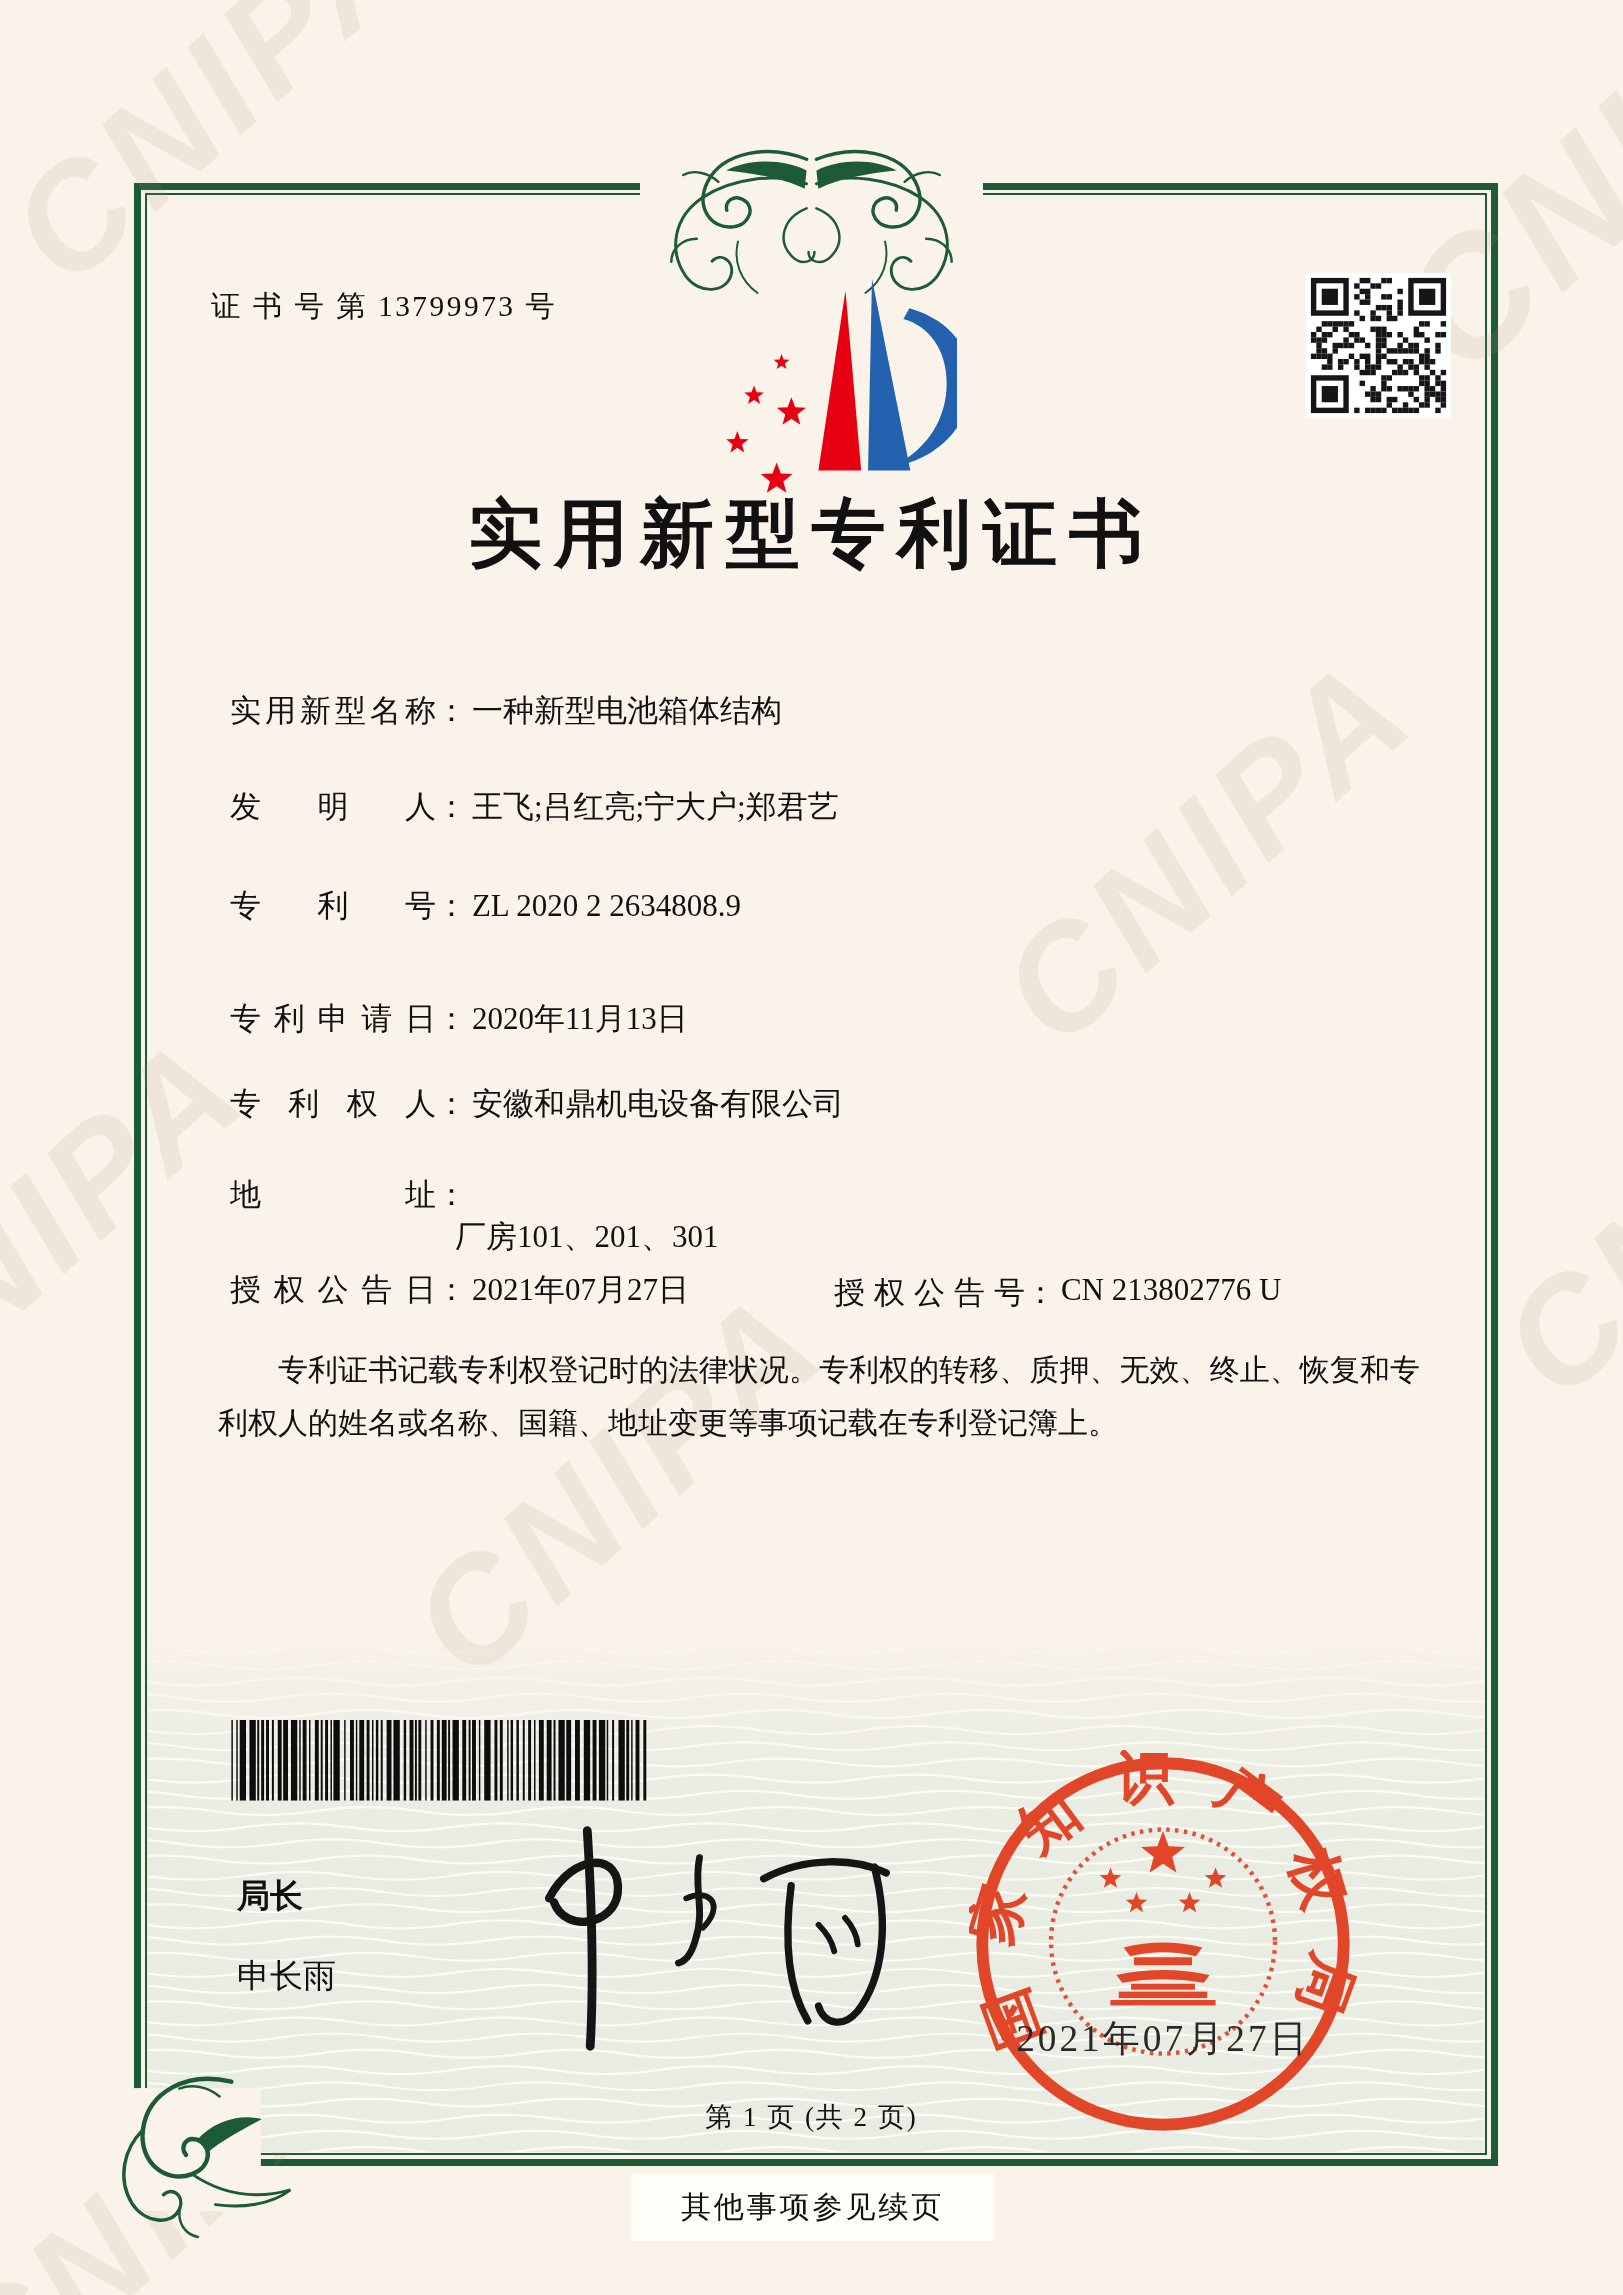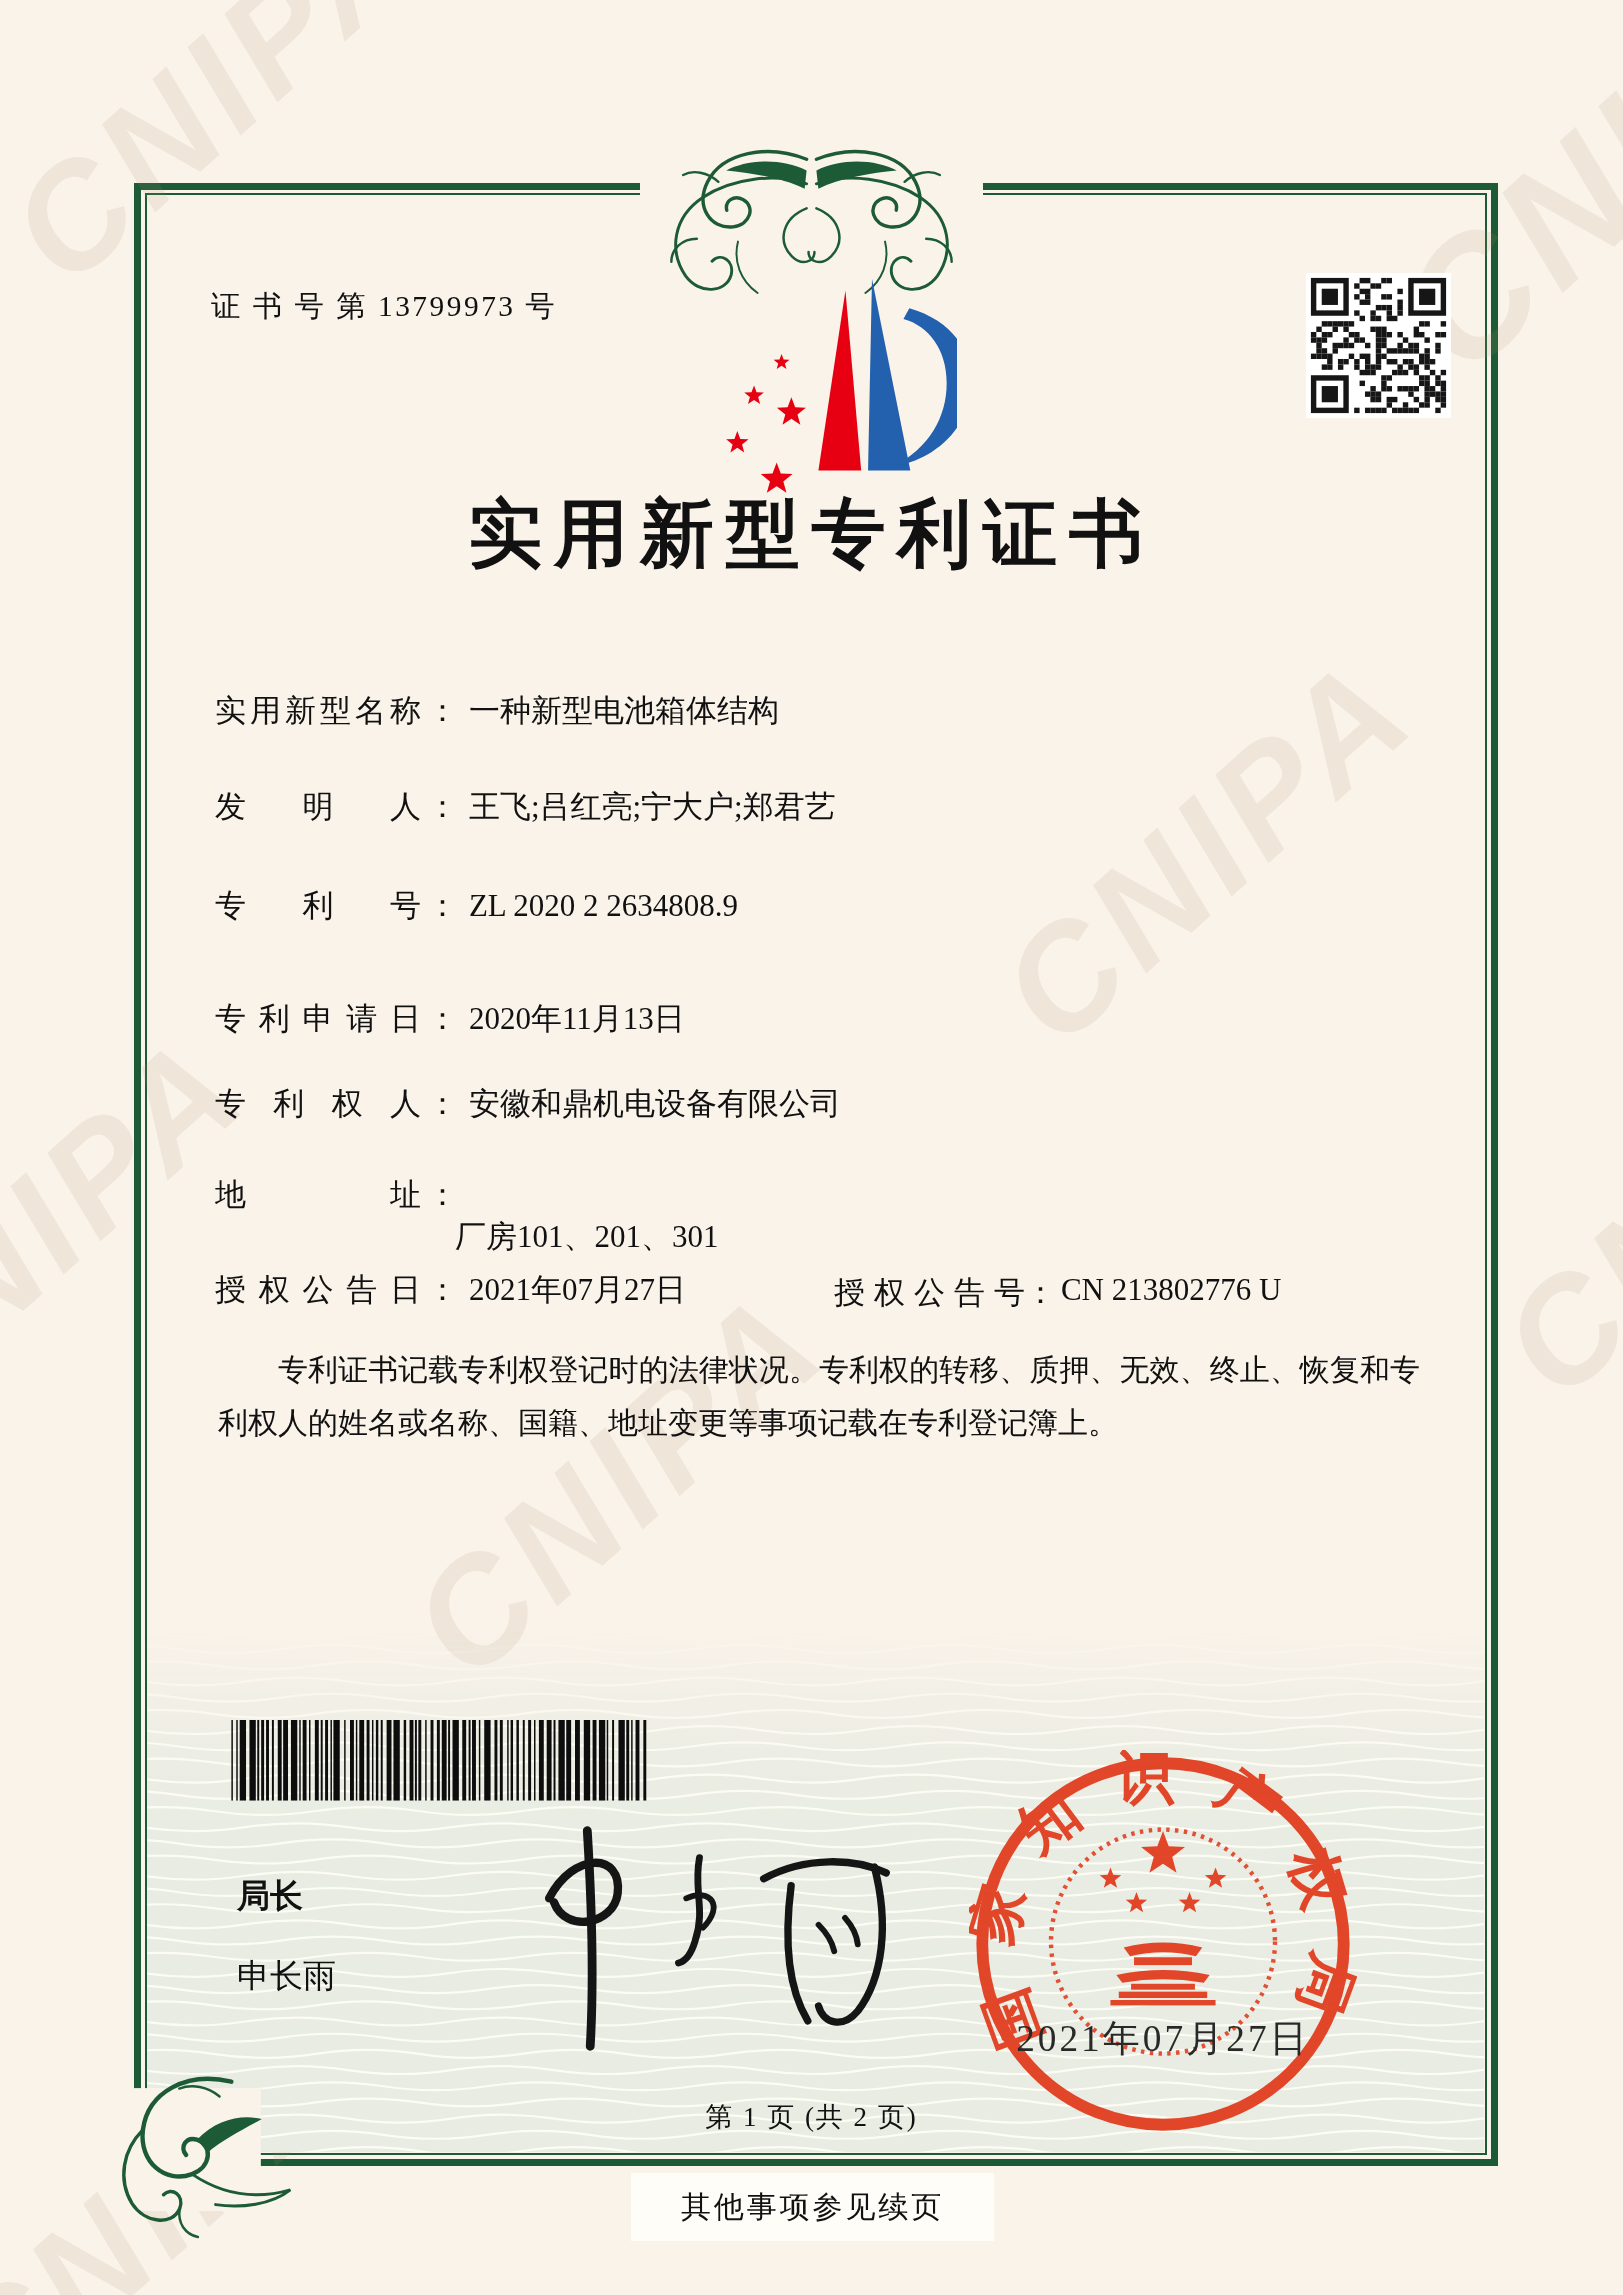--- a/index.html
+++ b/index.html
@@ -36,21 +36,21 @@
     font-size:29.4px;letter-spacing:2.5px;z-index:5;
   }
   .qr-box{position:absolute;left:1306px;top:273px;z-index:5;}
   .logo-box{position:absolute;left:699px;top:265px;z-index:5;}
   .title{
     position:absolute;left:0;top:485px;width:100%;
     text-align:center;font-size:74px;font-weight:bold;
     letter-spacing:11.8px;z-index:5;
   }
   
-  .row{position:absolute;left:215px;font-size:31px;line-height:1.15;z-index:5;display:flex;gap:6px;}
+  .row{position:absolute;left:230px;font-size:31px;line-height:1.15;z-index:5;display:flex;}
   .flabel{
     display:inline-block;width:206px;
     text-align:justify;text-align-last:justify;
   }
   .flabel.narrow{width:191px;}
   .colon{display:inline-block;}
   .fvalue{display:inline-block;padding-left:4.9px;white-space:nowrap;}
   .addr2{position:absolute;left:443px;font-size:31px;z-index:5;margin-left:12px;}
   .grant-right{position:absolute;left:834px;font-size:31px;z-index:5;display:flex;}
   

